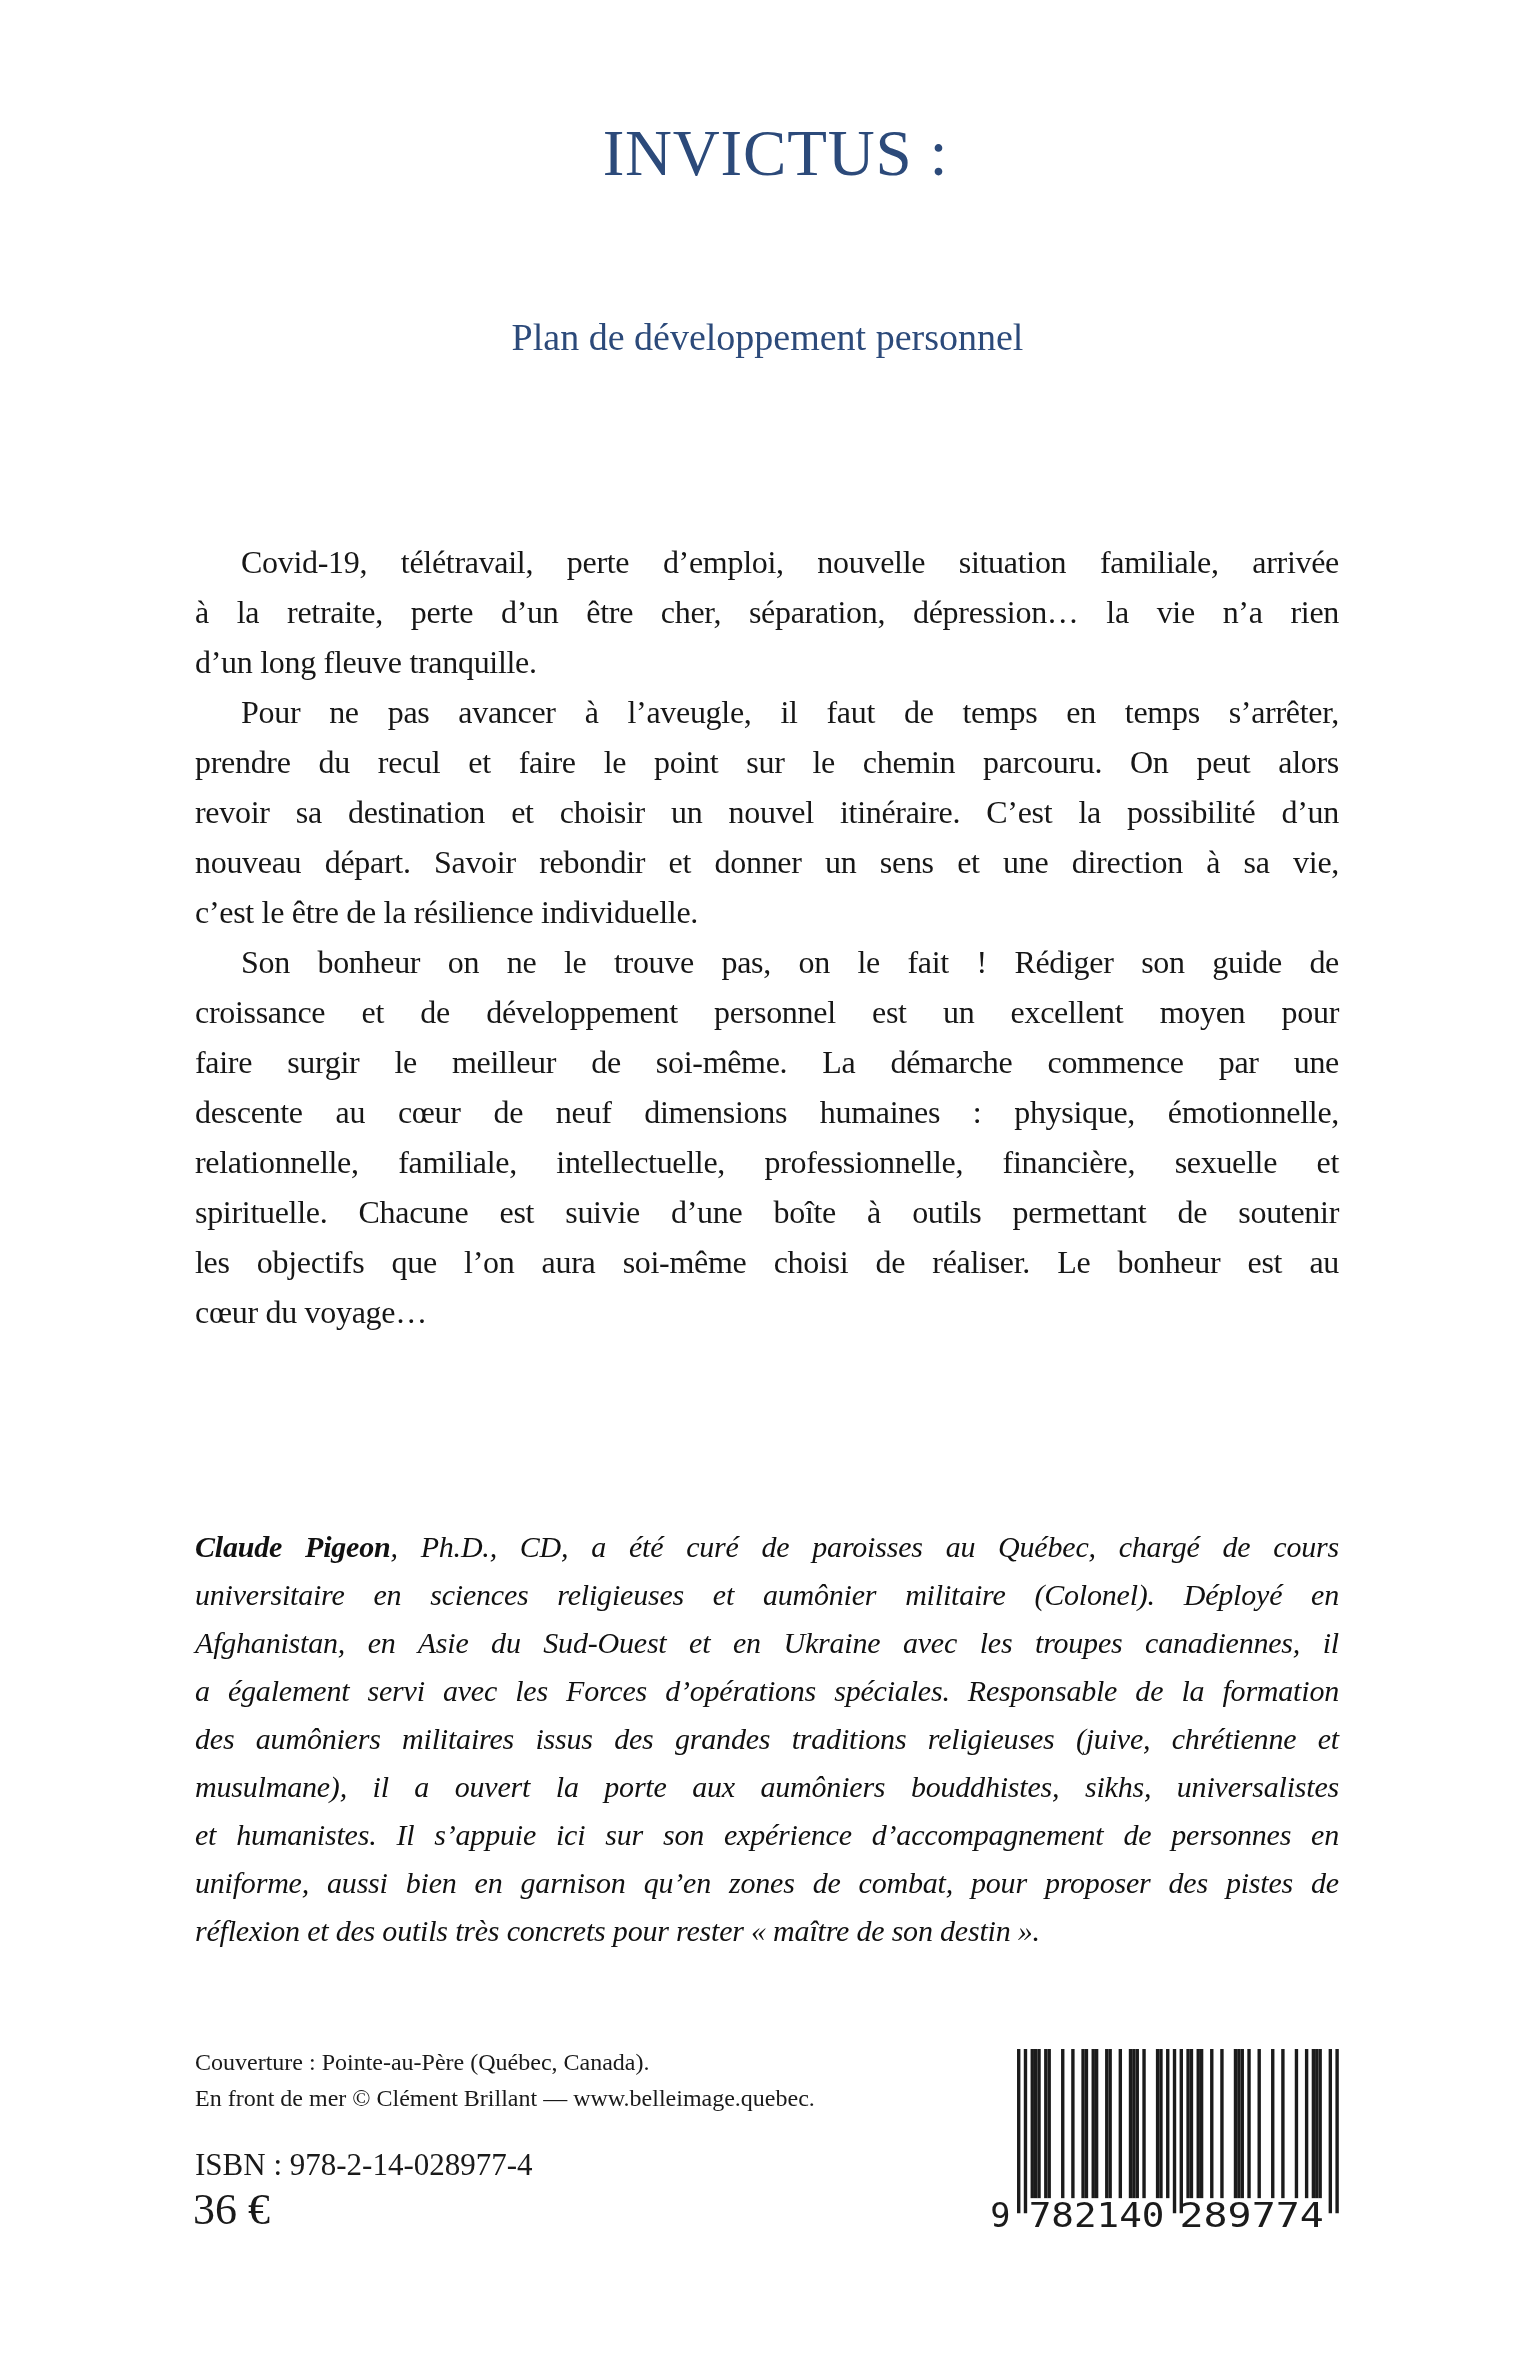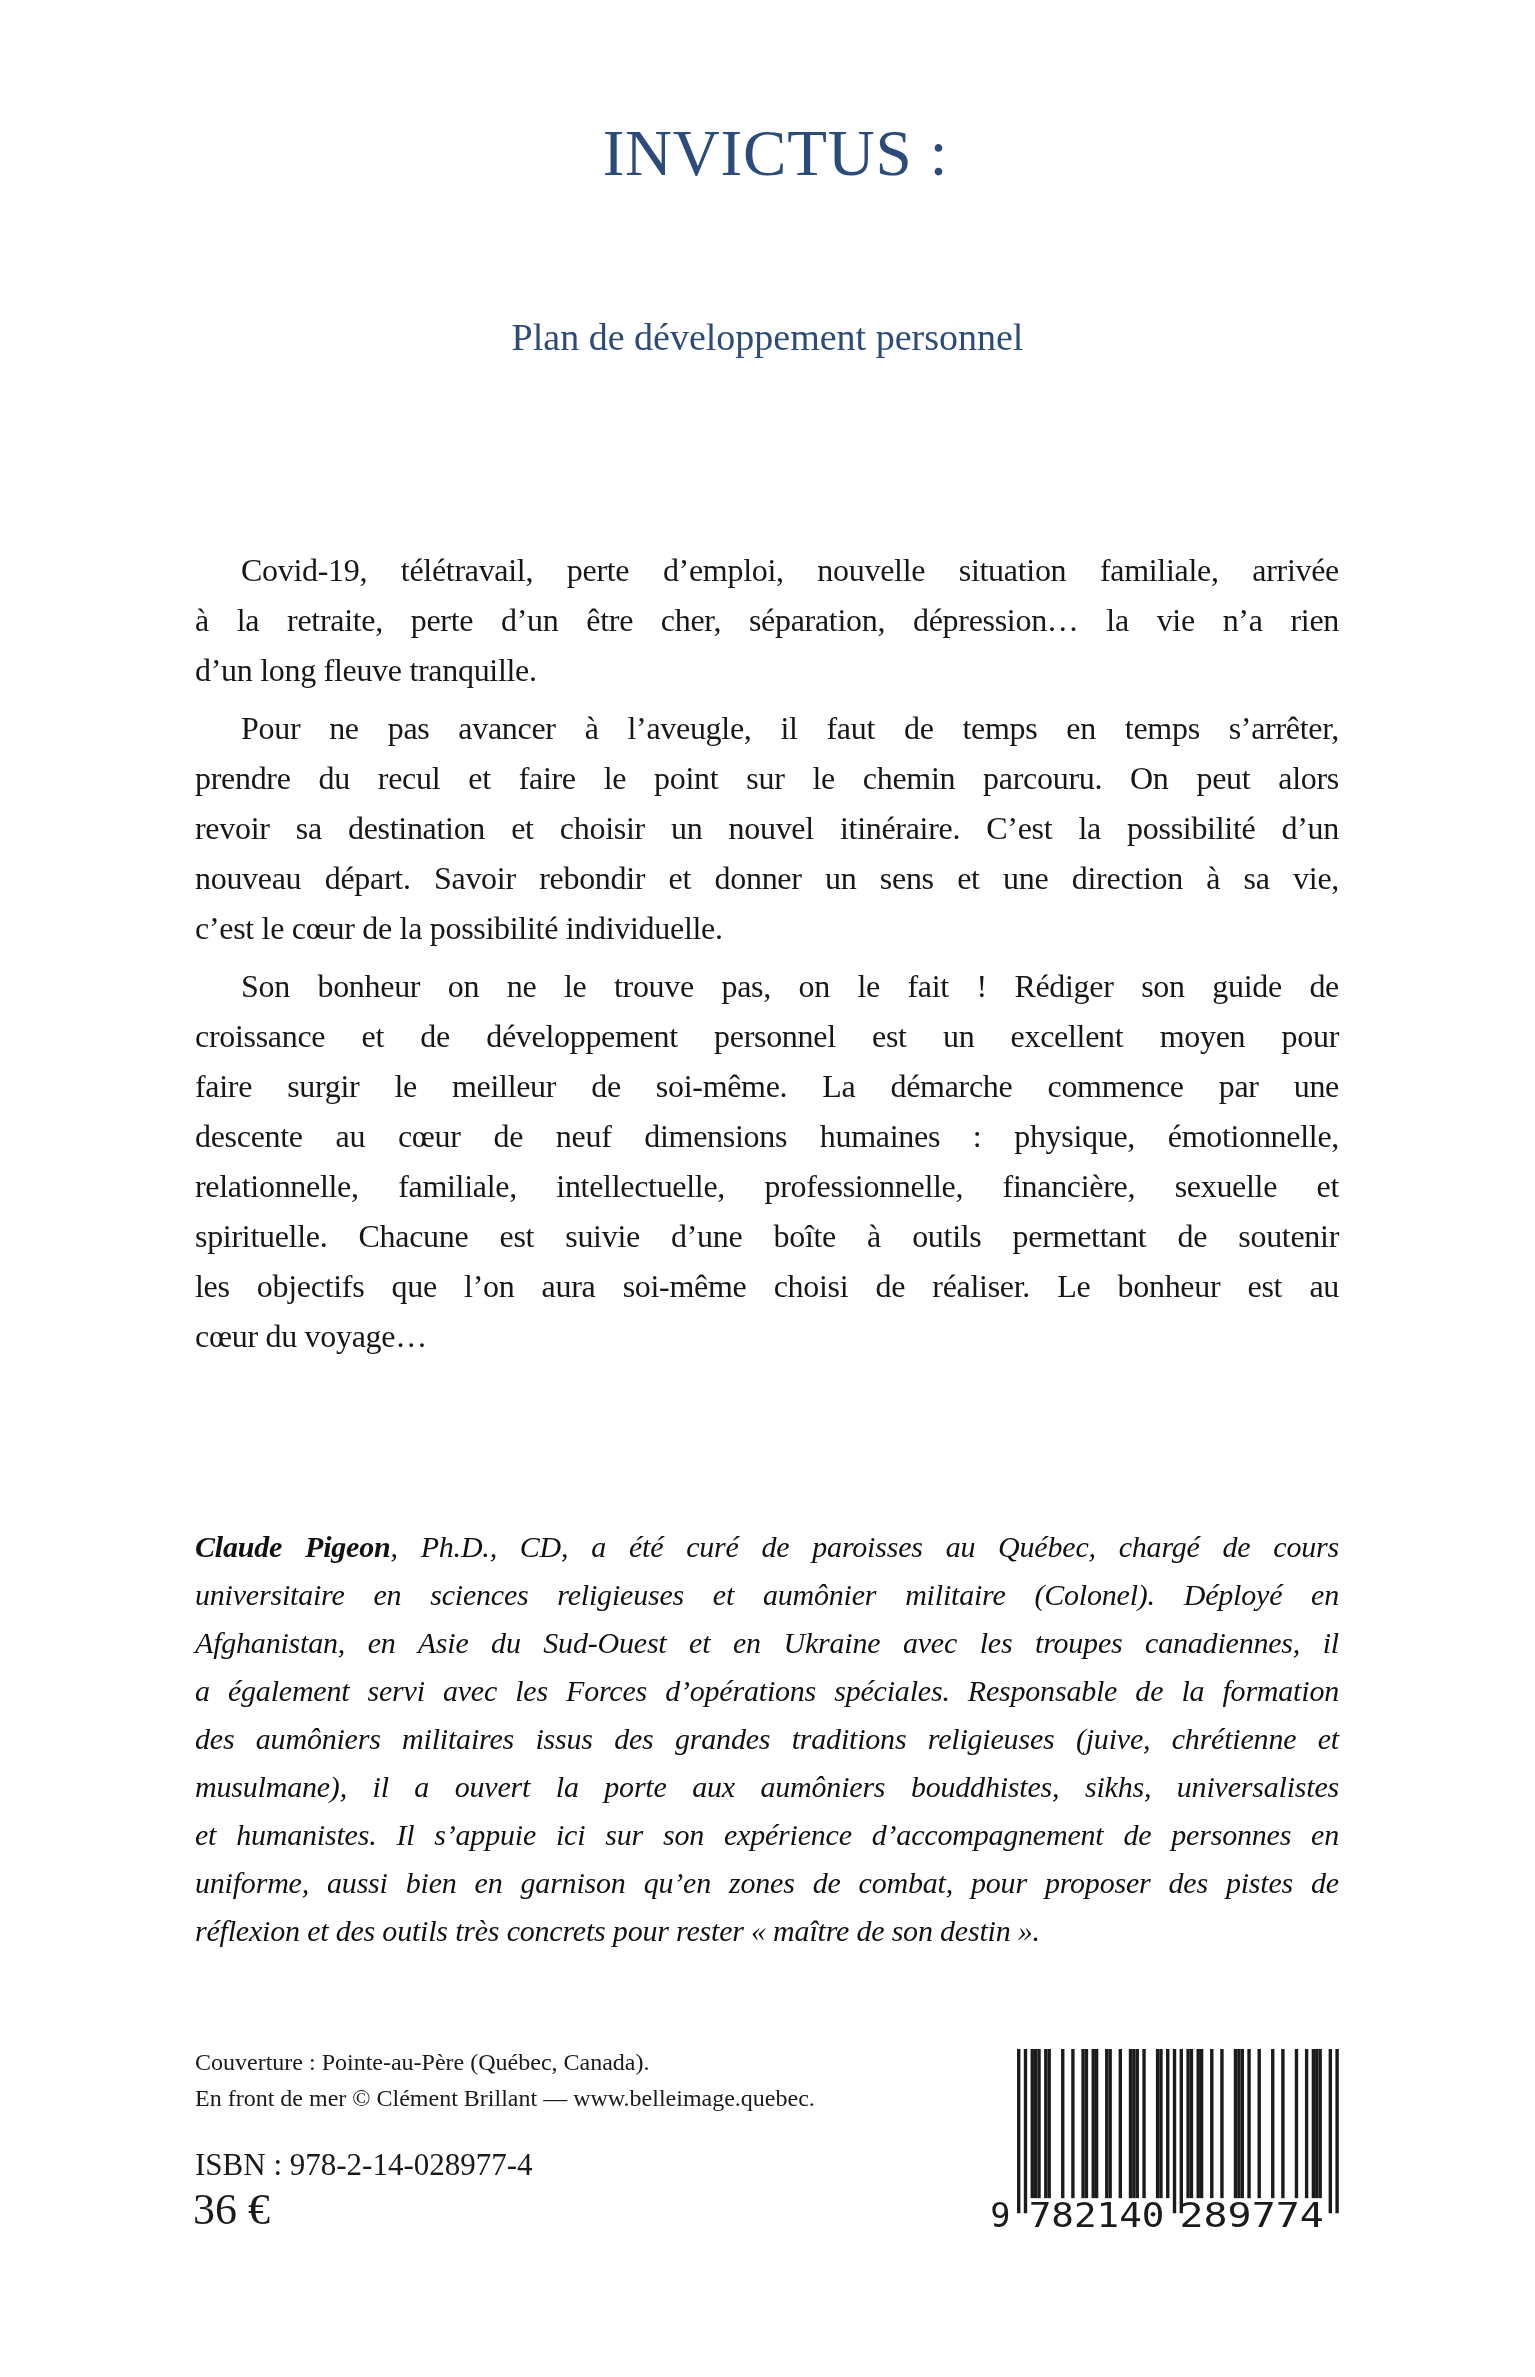--- a/index.html
+++ b/index.html
@@ -22,21 +22,21 @@
   }
   #subtitle1{top:317px;}
   #subtitle2{top:378px;}
   
   .body-block{
     position:absolute;left:195px;top:537px;width:1144px;
     font-size:32px;letter-spacing:-0.3px;color:#171717;
   }
   .tline{height:50px;line-height:50px;white-space:nowrap;overflow:visible;}
   .jline{white-space:normal;text-align:justify;text-align-last:justify;}
-  .indent{text-indent:46px;margin-top:8px;}
+  .indent{text-indent:46px;}
   
   .bio-block{
     position:absolute;left:195px;top:1523px;width:1144px;
     font-size:30px;font-style:italic;letter-spacing:-0.2px;color:#111;
   }
   .bio-block .tline{height:48px;line-height:48px;font-family:Liberation Serif, serif;}
   .bio-block b{font-weight:bold;}
   
   .credits-block{
     position:absolute;left:195px;top:2044px;
@@ -65,21 +65,21 @@
     <div>
         <div class="tline jline indent">Covid-19, télétravail, perte d’emploi, nouvelle situation familiale, arrivée</div>
         <div class="tline jline">à la retraite, perte d’un être cher, séparation, dépression… la vie n’a rien</div>
         <div class="tline">d’un long fleuve tranquille.</div>
       </div>
     <div>
         <div class="tline jline indent">Pour ne pas avancer à l’aveugle, il faut de temps en temps s’arrêter,</div>
         <div class="tline jline">prendre du recul et faire le point sur le chemin parcouru. On peut alors</div>
         <div class="tline jline">revoir sa destination et choisir un nouvel itinéraire. C’est la possibilité d’un</div>
         <div class="tline jline">nouveau départ. Savoir rebondir et donner un sens et une direction à sa vie,</div>
-        <div class="tline">c’est le cœur de la possibilité individuelle.</div>
+        <div class="tline">c’est le être de la résilience individuelle.</div>
       </div>
     <div>
         <div class="tline jline indent">Son bonheur on ne le trouve pas, on le fait ! Rédiger son guide de</div>
         <div class="tline jline">croissance et de développement personnel est un excellent moyen pour</div>
         <div class="tline jline">faire surgir le meilleur de soi-même. La démarche commence par une</div>
         <div class="tline jline">descente au cœur de neuf dimensions humaines : physique, émotionnelle,</div>
         <div class="tline jline">relationnelle, familiale, intellectuelle, professionnelle, financière, sexuelle et</div>
         <div class="tline jline">spirituelle. Chacune est suivie d’une boîte à outils permettant de soutenir</div>
         <div class="tline jline">les objectifs que l’on aura soi-même choisi de réaliser. Le bonheur est au</div>
         <div class="tline">cœur du voyage…</div>

